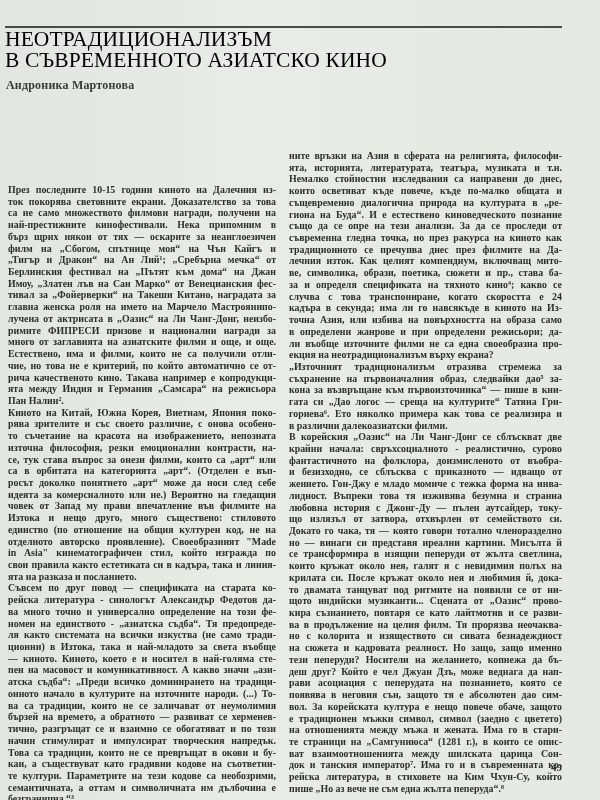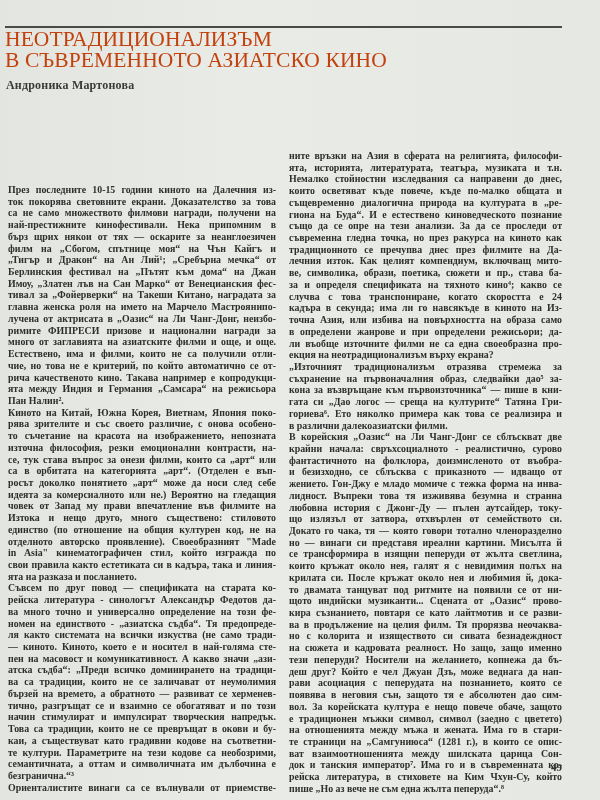--- a/index.html
+++ b/index.html
@@ -6,21 +6,21 @@
   body {
     width: 600px; height: 800px; overflow: hidden;
     background: #e6e8e3;
     font-family: "Liberation Serif", "DejaVu Serif", serif;
     color: #2b2b2b;
     position: relative;
   }
   .page { position: absolute; inset: 0; background: linear-gradient(90deg, #e3e5e0 0%, #e9ebe6 40%, #e6e8e3 100%); }
   .rule { position: absolute; left: 5px; top: 26px; width: 557px; height: 2px; background: #4a4a48; }
   .title { position: absolute; left: 5px; top: 29px; margin: 0; font-weight: normal;
-    font-size: 21.5px; line-height: 21px; color: #c2410c; letter-spacing: 0.1px; }
+    font-size: 21.5px; line-height: 21px; color: #000000; letter-spacing: 0.1px; }
   .title span { display: block; }
   .author { position: absolute; left: 6px; top: 78px; font-size: 12px; color: #3a3a3a; font-weight: bold; letter-spacing: 0.2px; }
   .col { position: absolute; top: 150px; font-size: 9.9px; line-height: 11.72px;
     text-align: justify; color: #2e2e2e; font-weight: bold; }
   .col.left { left: 8px; width: 268px; margin-top: 34px; }
   .col.right { left: 289px; width: 273px; }
   .col .ln { display: block; text-align: justify; text-align-last: justify; white-space: nowrap; overflow: hidden; height: 11.72px; }
   .col .ln.last { text-align-last: left; }
   .pagenum { position: absolute; left: 551px; top: 761px; font-size: 11px; font-weight: bold; color: #333; }
 </style>
@@ -68,23 +68,25 @@
     <span class="ln">единство (по отношение на общия културен код, не на</span>
     <span class="ln">отделното авторско проявление). Своеобразният "Made</span>
     <span class="ln">in Asia" кинематографичен стил, който изгражда по</span>
     <span class="ln">свои правила както естетиката си в кадъра, така и линия-</span>
     <span class="ln last">ята на разказа и посланието.</span>
     <span class="ln">Съвсем по друг повод — спецификата на старата ко-</span>
     <span class="ln">рейска литература - синологът Александър Федотов да-</span>
     <span class="ln">ва много точно и универсално определение на този фе-</span>
     <span class="ln">номен на единството - „азиатска съдба“. Тя предопреде-</span>
     <span class="ln">ля както системата на всички изкуства (не само тради-</span>
+    <span class="ln">ционни) в Изтока, така и най-младото за света въобще</span>
     <span class="ln">— киното. Киното, което е и носител в най-голяма сте-</span>
     <span class="ln">пен на масовост и комуникативност. А какво значи „ази-</span>
     <span class="ln">атска съдба“: „Преди всичко доминирането на традици-</span>
+    <span class="ln">онното начало в културите на източните народи. (...) То-</span>
     <span class="ln">ва са традиции, които не се заличават от неумолимия</span>
     <span class="ln">бързей на времето, а обратното — развиват се херменев-</span>
     <span class="ln">тично, разгръщат се и взаимно се обогатяват и по този</span>
     <span class="ln">начин стимулират и импулсират творческия напредък.</span>
     <span class="ln">Това са традиции, които не се превръщат в окови и бу-</span>
     <span class="ln">каи, а съществуват като градивни кодове на съответни-</span>
     <span class="ln">те култури. Параметрите на тези кодове са необозрими,</span>
     <span class="ln">семантичната, а оттам и символичната им дълбочина е</span>
     <span class="ln last">безгранична.“³</span>
     <span class="ln">Ориенталистите винаги са се вълнували от приемстве-</span>

